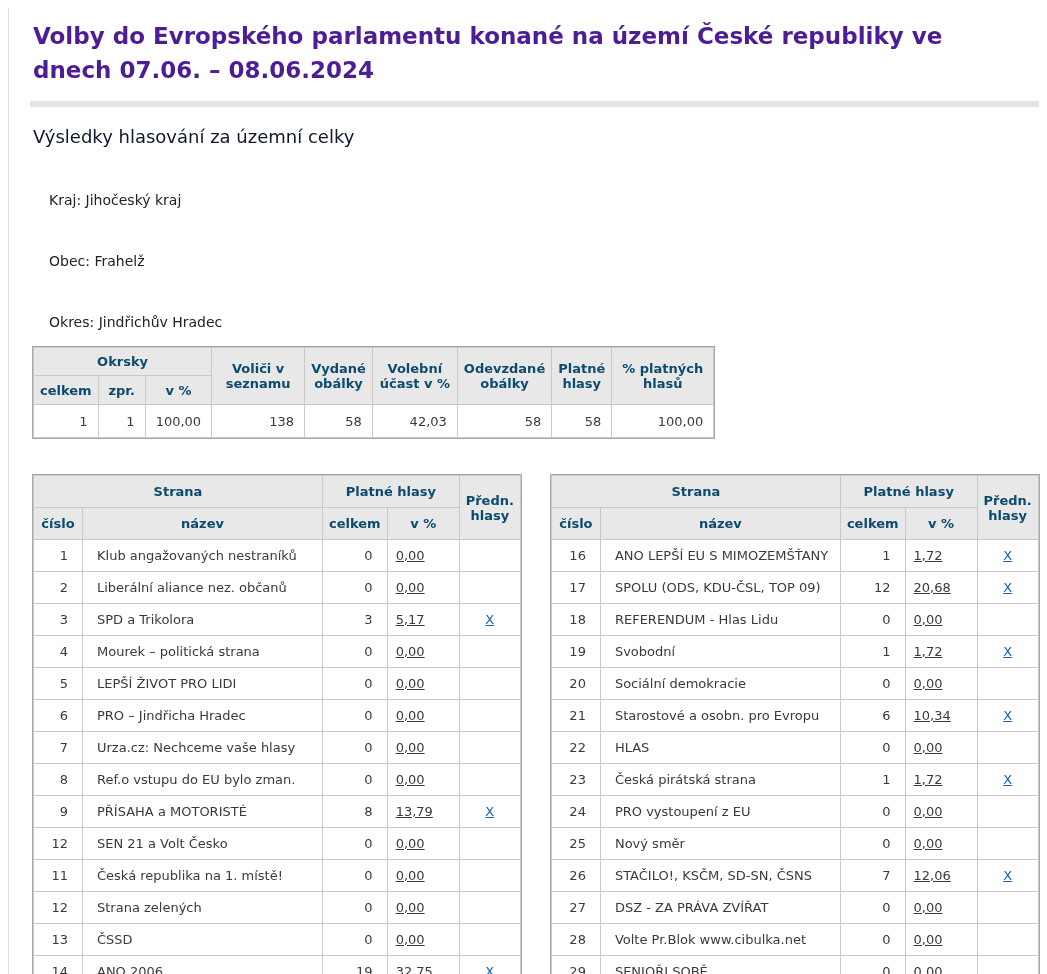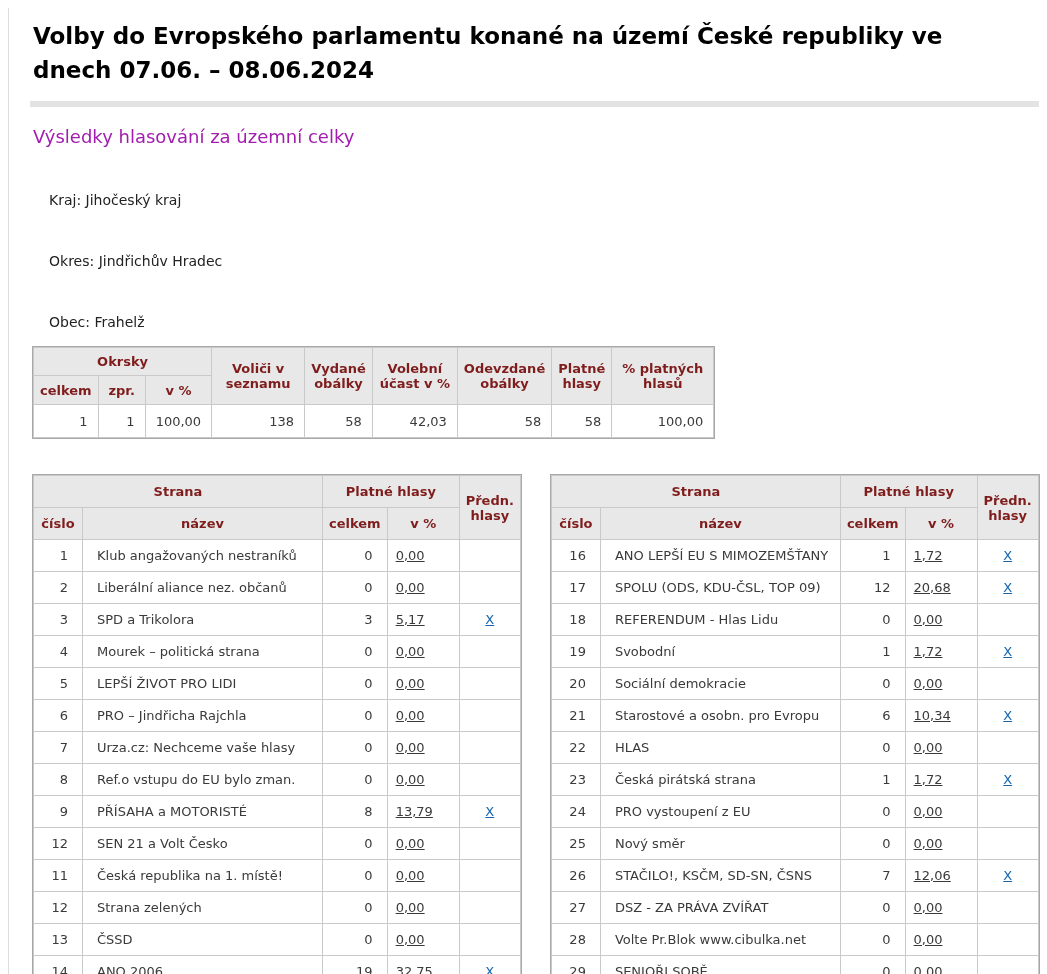--- a/index.html
+++ b/index.html
@@ -22,55 +22,55 @@
   }
   .page { position: relative; padding-bottom: 20px; }
 
   h1.page-title {
     margin: 0;
     padding: 19px 0 0 33px;
     max-width: 985px;
     font-size: 23px;
     line-height: 34px;
     font-weight: bold;
-    color: #000000;
+    color: #4c1d95;
   }
   .title-divider {
     height: 6px;
     background: #e3e3e3;
     margin: 14px 8px 0 30px;
   }
   h2.section-title {
     margin: 0;
     padding: 19px 0 0 33px;
     font-size: 18px;
     line-height: 22px;
     font-weight: normal;
-    color: #a21caf;
+    color: #0f172a;
   }
   p.region-line {
     margin: 16px;
     padding: 28px 0 0 33px;
     font-size: 14px;
     line-height: 17px;
     color: #222;
   }
 
   table {
     border-collapse: collapse;
     font-size: 13px;
     color: #3a3a3a;
     box-shadow: 0 0 0 1px #a8a8a8;
     background: #fff;
   }
   th, td { border: 1px solid #c9c9c9; }
   th {
     background: #e8e8e8;
     font-weight: bold;
-    color: #7f1d1d;
+    color: #0c4a6e;
     text-align: center;
     padding: 4px 6px;
   }
 
   
   .summary-wrap { margin: 15px 0 0 33px; }
   .summary col.c1 { width: 64px; }
   .summary col.c2 { width: 47px; }
   .summary col.c3 { width: 60px; }
   .summary col.c4 { width: 93px; }
@@ -123,22 +123,22 @@
 
 <div class="page">
 
   <h1 class="page-title">Volby do Evropského parlamentu konané na území České republiky ve dnech 07.06. – 08.06.2024</h1>
 
   <div class="title-divider"></div>
 
   <h2 class="section-title">Výsledky hlasování za územní celky</h2>
 
   <p class="region-line"><span>Kraj:</span> <span>Jihočeský kraj</span></p>
+  <p class="region-line"><span>Obec:</span> <span>Frahelž</span></p>
   <p class="region-line"><span>Okres:</span> <span>Jindřichův Hradec</span></p>
-  <p class="region-line"><span>Obec:</span> <span>Frahelž</span></p>
 
   <div class="summary-wrap">
     <table class="summary">
       <colgroup>
         <col class="c1">
           <col class="c2">
           <col class="c3">
           <col class="c4">
           <col class="c5">
         <col class="c6">
@@ -232,21 +232,21 @@
           </tr>
           <tr>
             <td class="c-num">5</td>
             <td class="c-name">LEPŠÍ ŽIVOT PRO LIDI</td>
             <td class="c-total">0</td>
             <td class="c-pct">0,00</td>
             <td class="c-pref"></td>
           </tr>
           <tr>
             <td class="c-num">6</td>
-            <td class="c-name">PRO – Jindřicha Rajchla</td>
+            <td class="c-name">PRO – Jindřicha Hradec</td>
             <td class="c-total">0</td>
             <td class="c-pct">0,00</td>
             <td class="c-pref"></td>
           </tr>
           <tr>
             <td class="c-num">7</td>
             <td class="c-name">Urza.cz: Nechceme vaše hlasy</td>
             <td class="c-total">0</td>
             <td class="c-pct">0,00</td>
             <td class="c-pref"></td>

